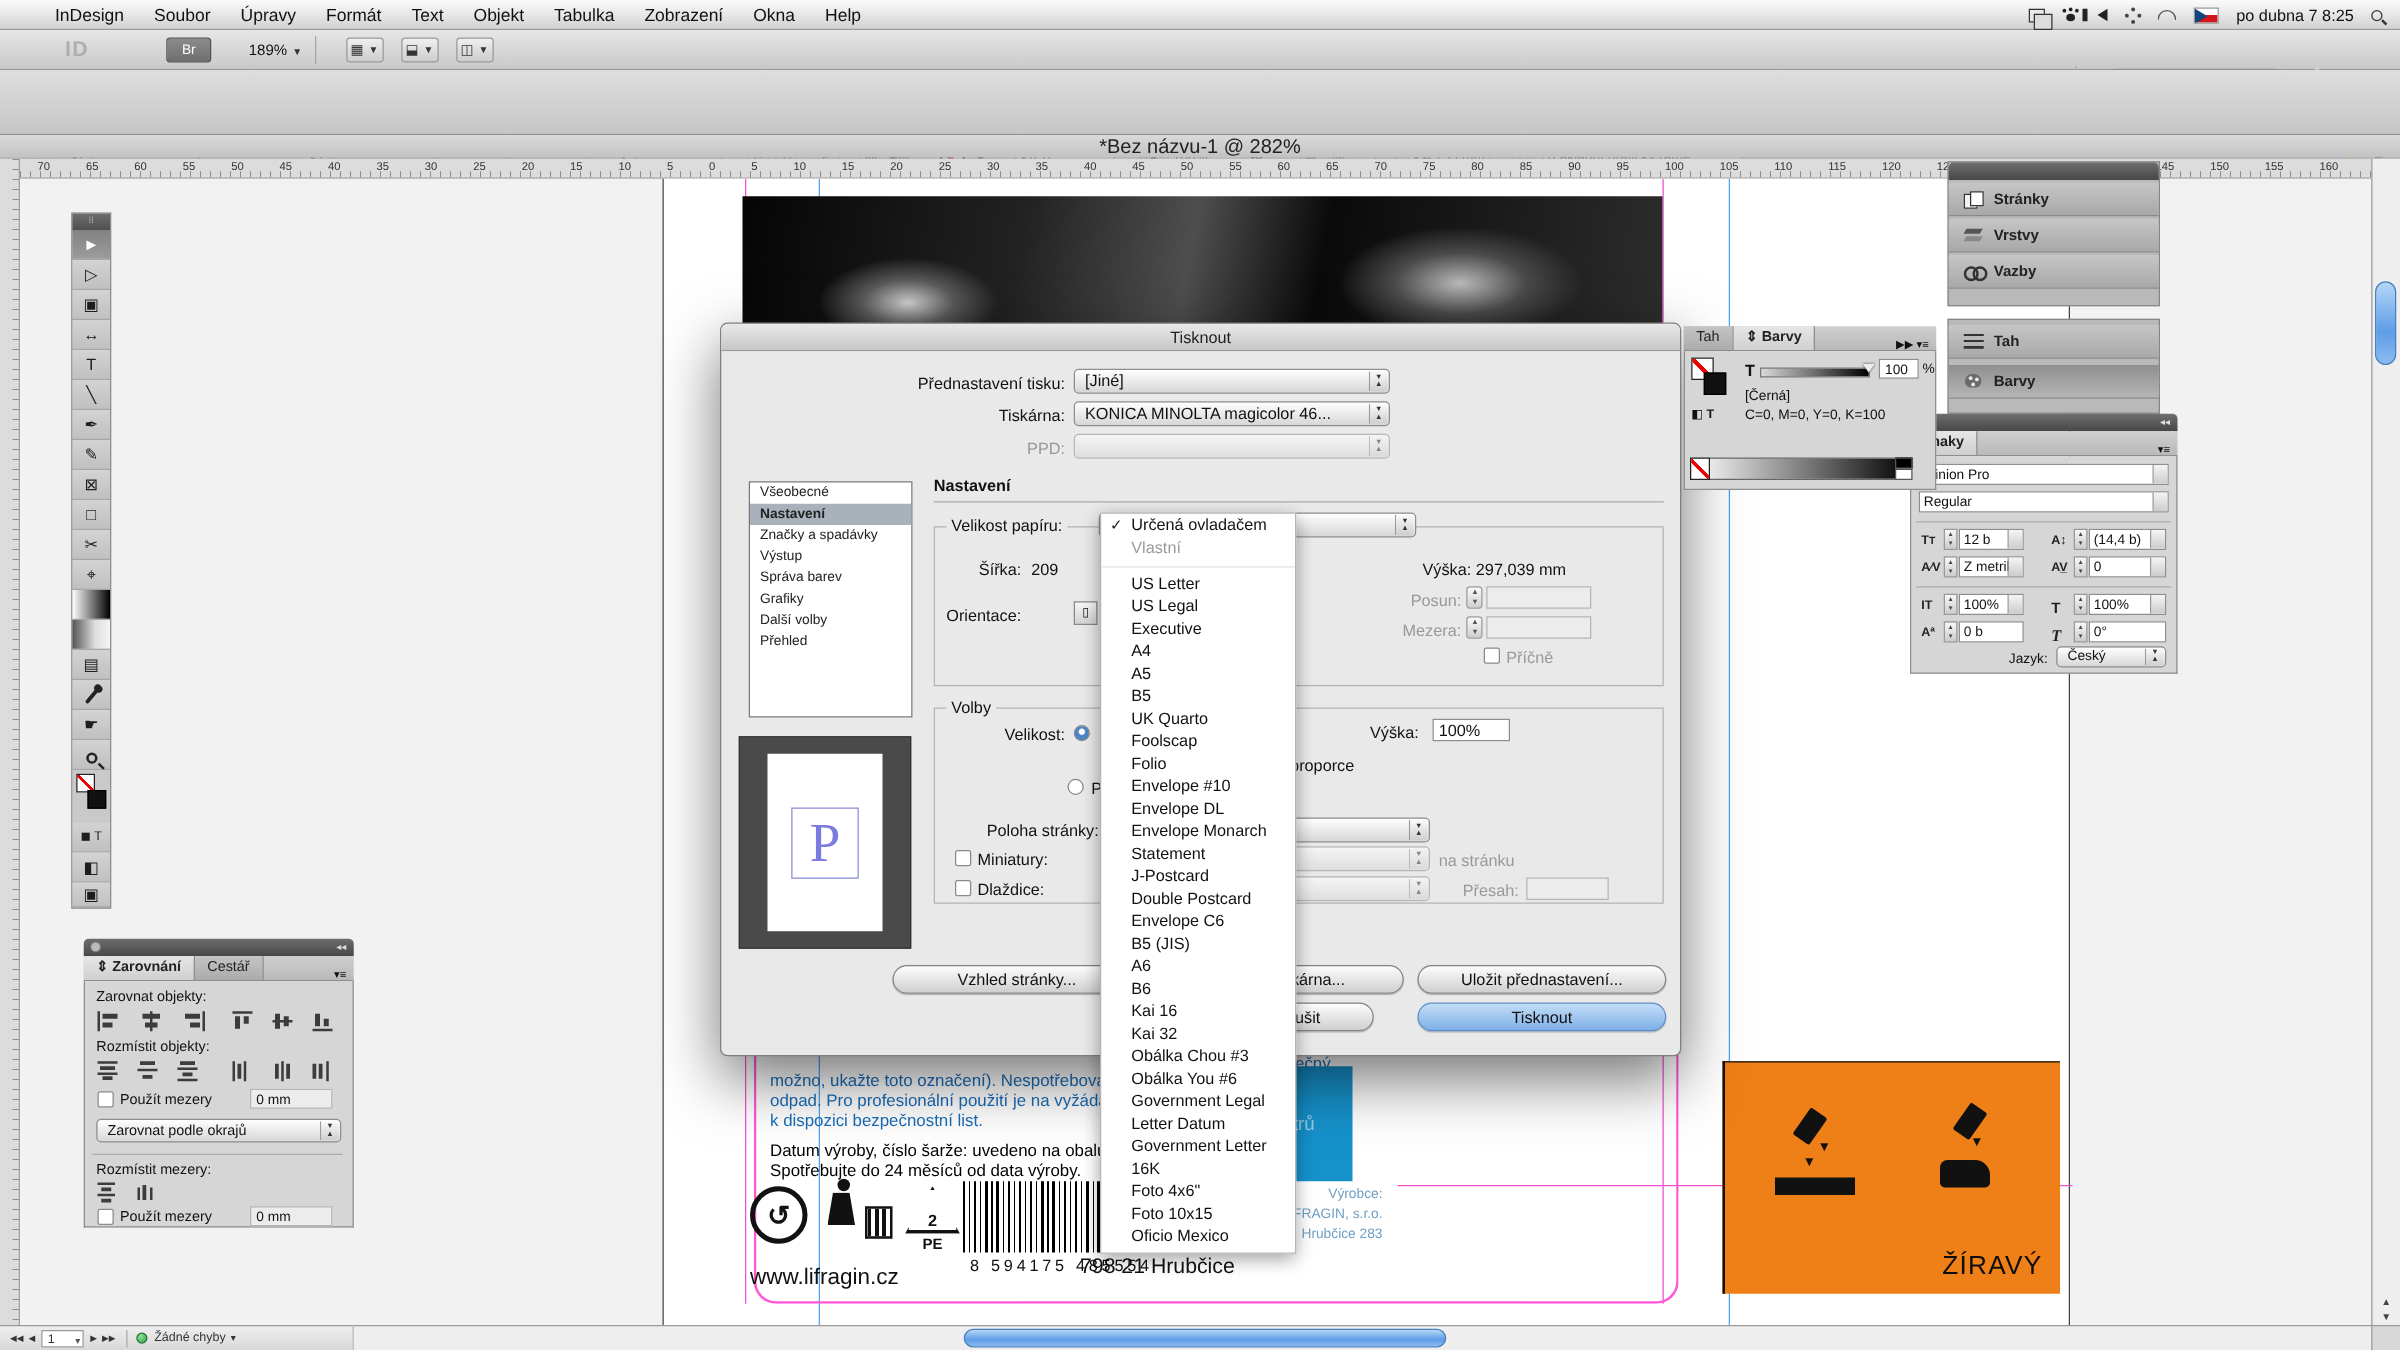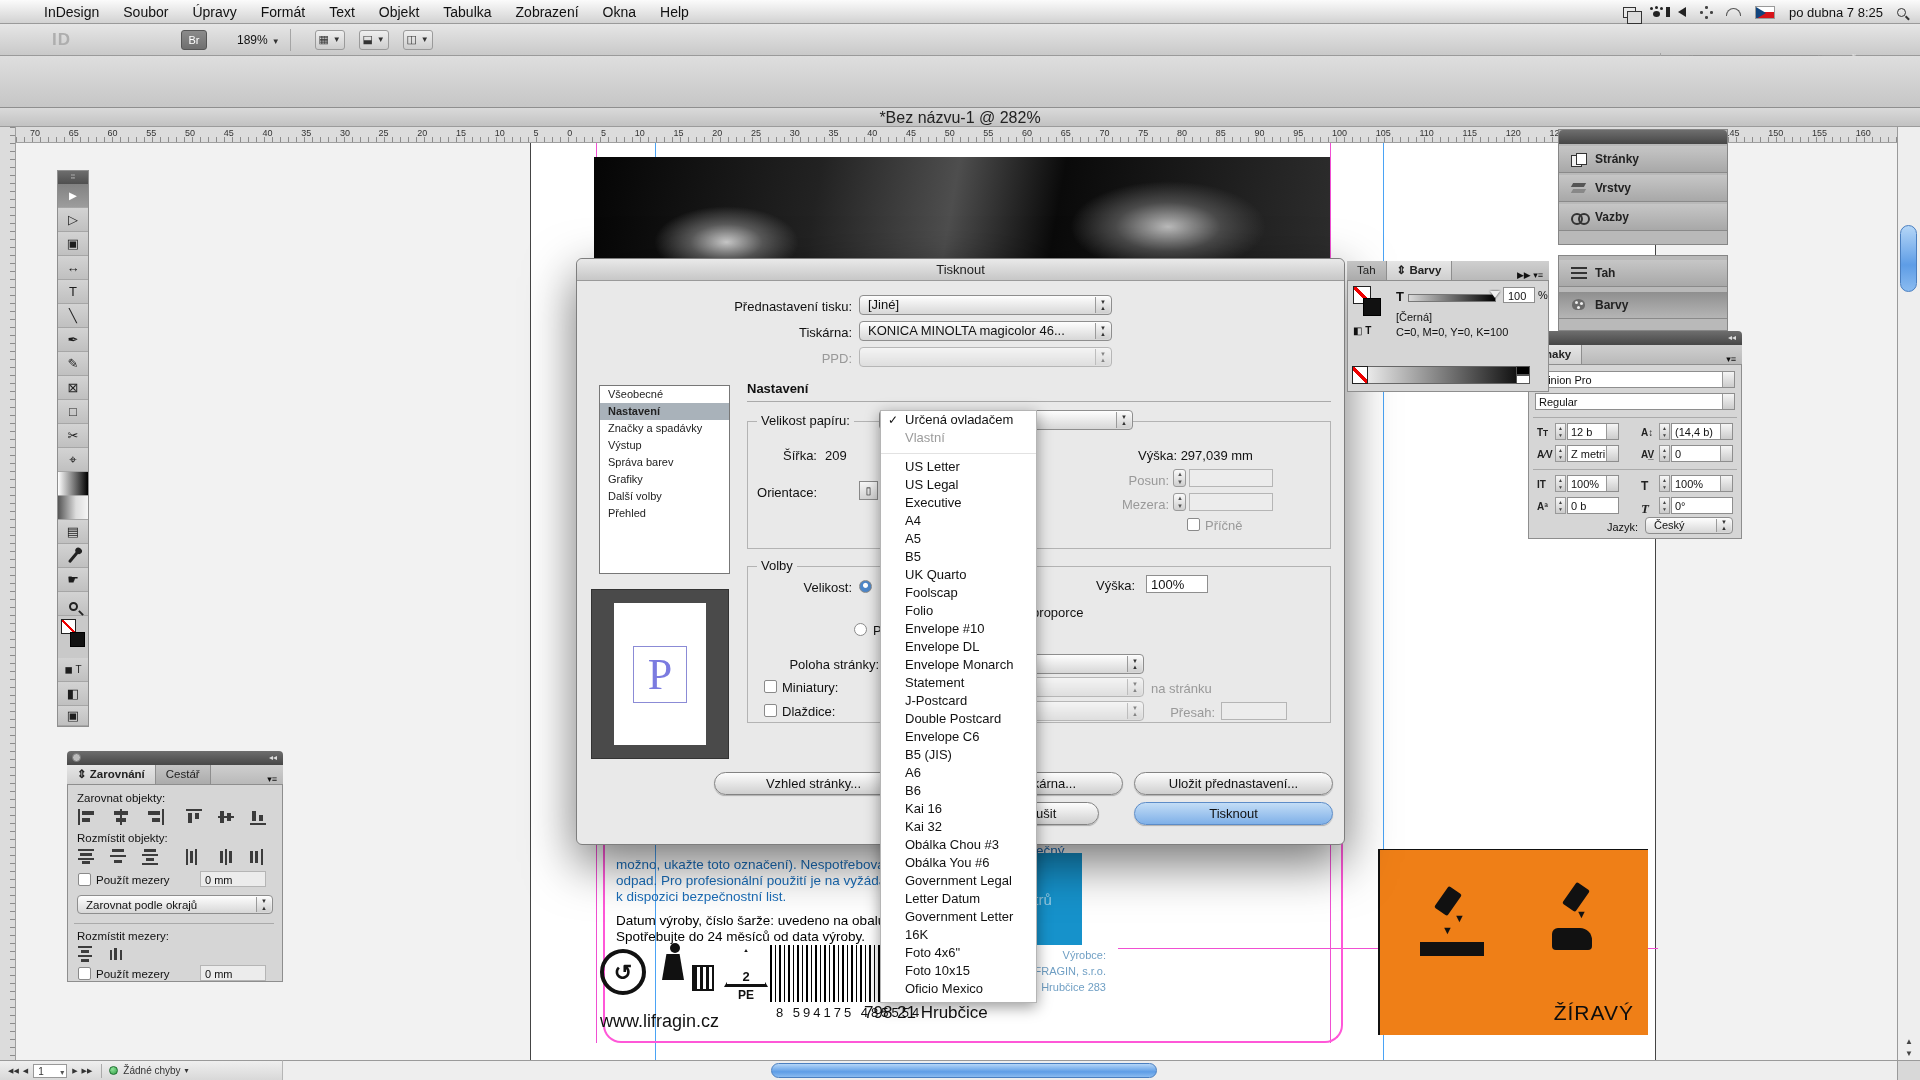--- a/index.html
+++ b/index.html
@@ -25,21 +25,21 @@
   .paw .d{width:3px;height:3px;top:0;}
   .vol{width:0;height:0;border-top:5px solid transparent;border-bottom:5px solid transparent;border-right:8px solid #222;position:relative;}
   .vol:before{content:"";position:absolute;left:-12px;top:-5px;width:4px;height:10px;background:#222;}
   .syncic{width:13px;height:11px;border:1.5px solid #333;position:relative;background:#e9e9e9;}
   .syncic:before{content:"";position:absolute;left:3px;top:3px;width:13px;height:11px;border:1.5px solid #333;background:#dcdcdc;}
   .dots4{width:12px;height:12px;position:relative;}
   .dots4 i{position:absolute;width:2.5px;height:2.5px;background:#444;border-radius:50%;}
   
   #appbar{left:0;top:24px;width:1920px;height:32px;background:linear-gradient(#e6e6e6,#c9c9c9);border-bottom:1px solid #9a9a9a;display:flex;align-items:center;}
   .idlogo{color:#aeaeae;font-weight:bold;font-size:17px;margin-left:52px;letter-spacing:1px;}
-  .brbtn{margin-left:110px;width:26px;height:20px;background:linear-gradient(#8b8b8b,#6f6f6f);color:#fff;border:1px solid #555;border-radius:3px;font-size:11px;text-align:center;line-height:19px;}
+  .brbtn{margin-left:62px;width:36px;height:20px;background:linear-gradient(#8b8b8b,#6f6f6f);color:#fff;border:1px solid #555;border-radius:3px;font-size:11px;text-align:center;line-height:19px;}
   .zoomsel{margin-left:30px;font-size:12px;}
   .tbtn{width:30px;height:20px;border:1px solid #9a9a9a;border-radius:3px;background:linear-gradient(#efefef,#cdcdcd);margin-left:14px;display:inline-flex;align-items:center;justify-content:center;font-size:11px;color:#333;}
   .caret{font-size:8px;color:#333;margin-left:4px;}
   .vsep{width:1px;height:22px;background:#a5a5a5;margin:0 10px;}
   #appright{position:absolute;right:10px;top:24px;height:32px;display:flex;align-items:center;gap:12px;}
   #searchbox{width:145px;height:19px;background:#cfcfcf;border:1px solid #939393;border-radius:10px;display:flex;align-items:center;padding-left:6px;}
   #searchbox input{border:none;background:transparent;outline:none;width:115px;font-size:11px;}
   .csball{width:16px;height:16px;border-radius:50%;background:radial-gradient(circle at 35% 30%,#5fc6ea,#1179a8);position:relative;}
   .csball:after{content:"✳";position:absolute;color:#fff;font-size:7px;right:-1px;top:-3px;}
   

